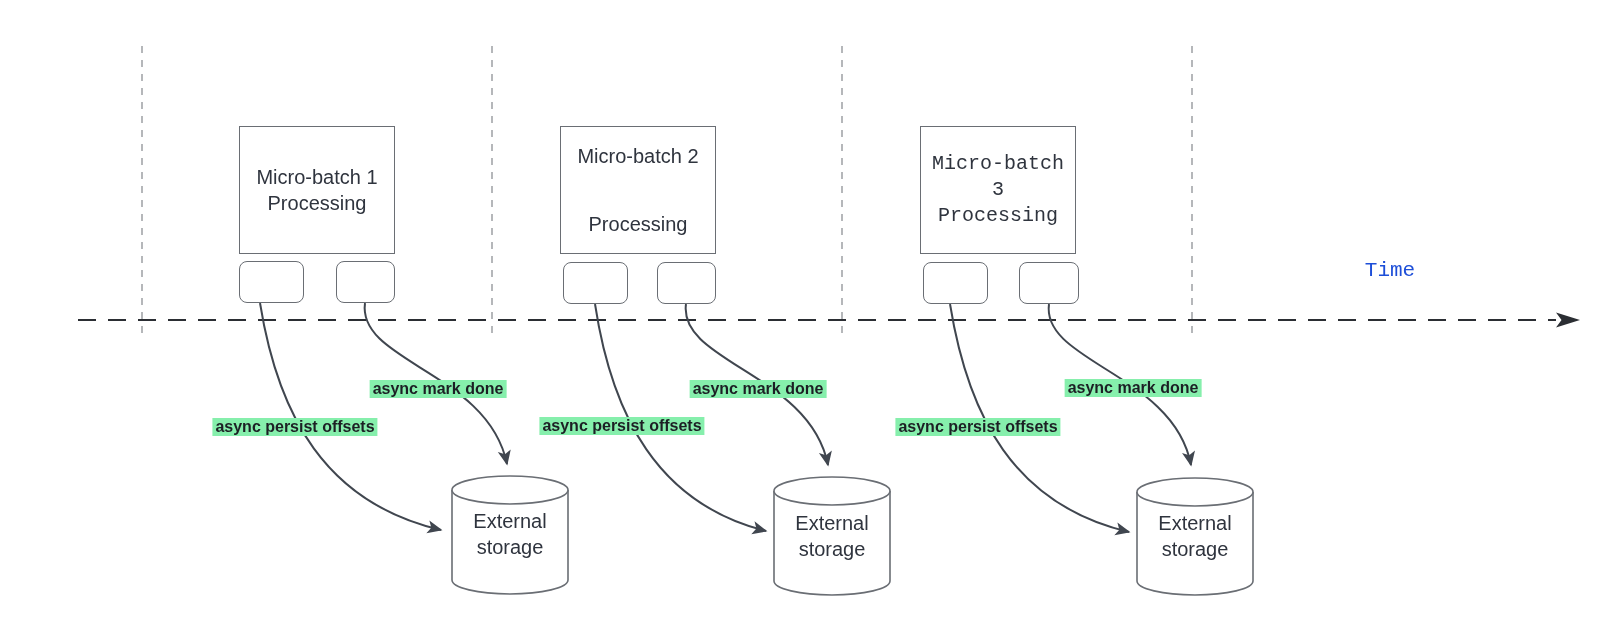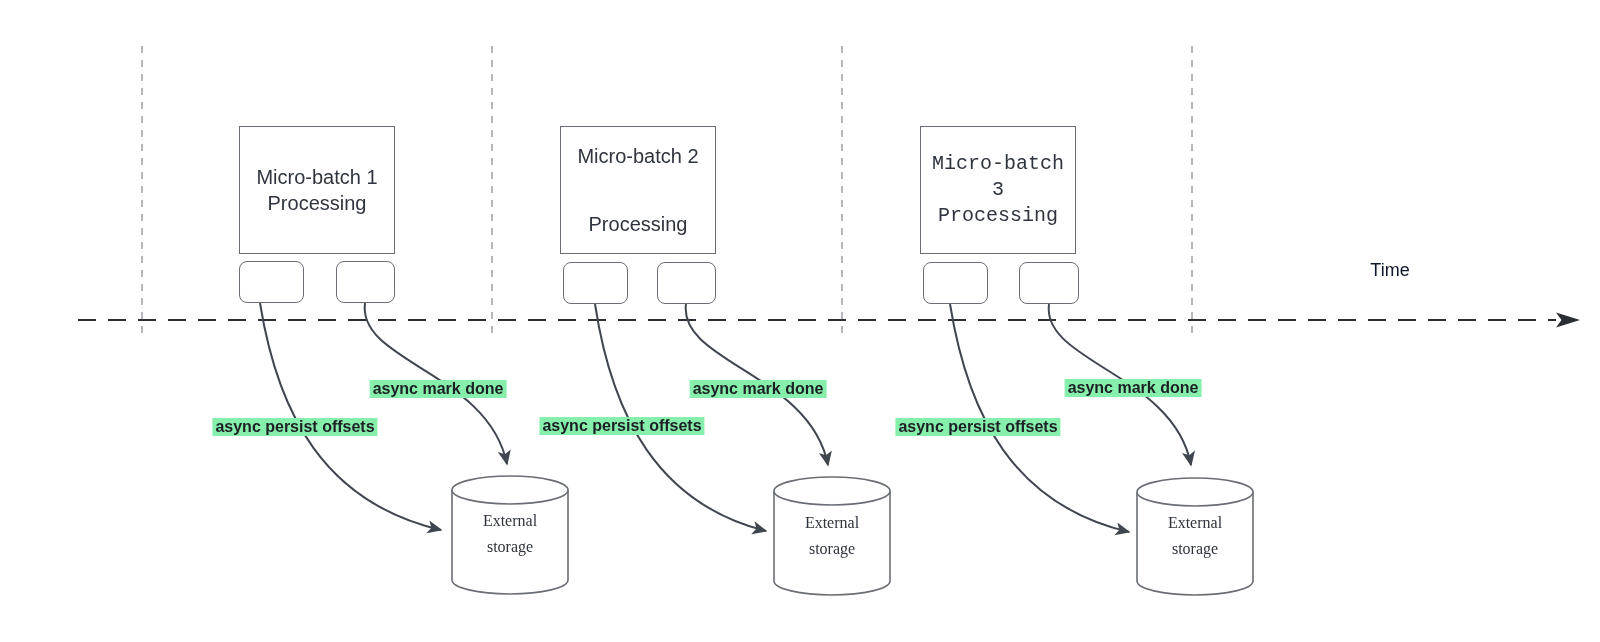--- a/index.html
+++ b/index.html
@@ -16,25 +16,25 @@
   }
   .node.big{width:156px;height:128px;border-radius:0;}
   .node.small{width:65px;height:42px;border-radius:8px;}
   .edge-label{
     position:absolute;transform:translate(-50%,-50%);
     font-size:16px;font-weight:700;color:#1c1f24;white-space:nowrap;
     background:#86efac;padding:0 3px;line-height:18px;
   }
   .cyl-label{
     position:absolute;transform:translate(-50%,-50%);
-    font-size:16px;line-height:26px;color:#2f343e;text-align:center;white-space:nowrap;font-family:Liberation Serif, serif;
+    font-size:20px;line-height:26px;color:#2f343e;text-align:center;white-space:nowrap;
   }
   .time-label{
     position:absolute;transform:translate(-50%,-50%);
-    font-size:18px;color:#0f172a;white-space:nowrap;
+    font-size:21px;color:#1d4ed8;white-space:nowrap;font-family:Liberation Mono, monospace;
   }
 </style>
 </head>
 <body>
 
 <div class="canvas">
 
   <svg class="layer" width="1600" height="642" viewBox="0 0 1600 642">
     <defs>
       <marker id="ah" viewBox="0 0 12 12" refX="10" refY="6" markerWidth="9" markerHeight="9" orient="auto">

